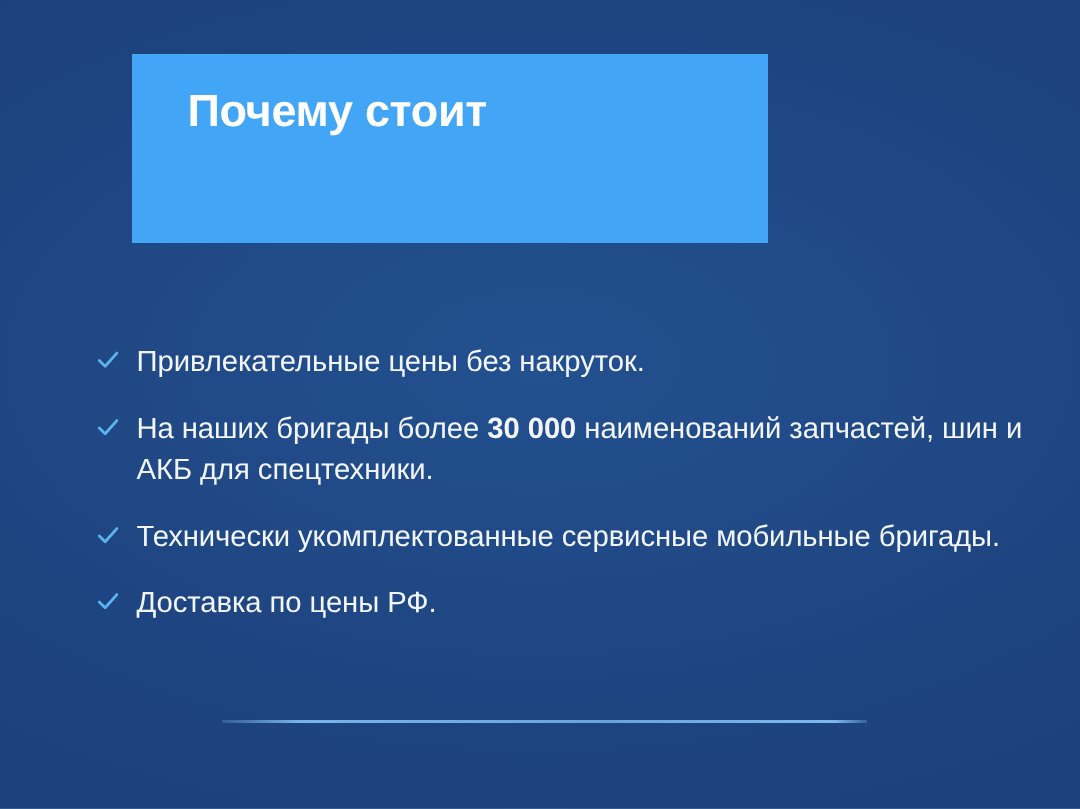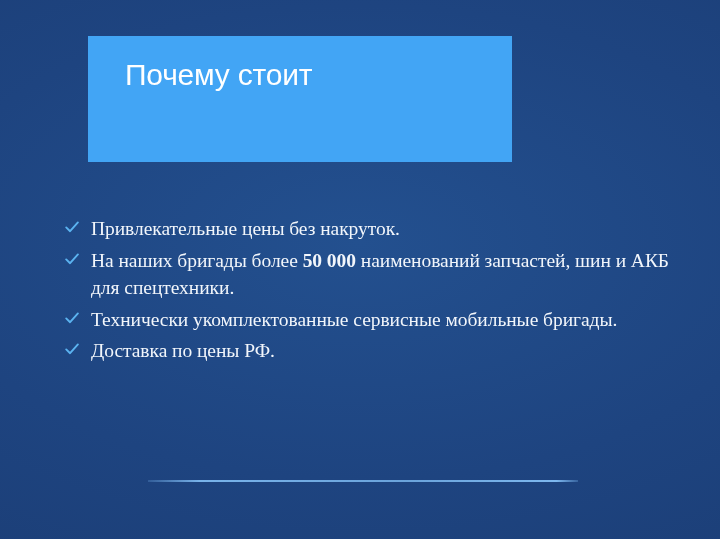--- a/index.html
+++ b/index.html
@@ -32,45 +32,44 @@
     width: 424px;
     height: 126px;
     background: #42a5f5;
     box-sizing: border-box;
     padding: 20px 0 0 37px;
   }
   .title-line {
     display: block;
     color: #ffffff;
     font-size: 30px;
-    font-weight: normal;
+    font-weight: bold;
     letter-spacing: -0.2px;
     line-height: 38px;
     white-space: nowrap;
   }
 
   
   .bullets {
     position: absolute;
     left: 62px;
     top: 211px;
     width: 620px;
     margin: 0;
     padding: 0;
     list-style: none;
   }
   .bullet {
     position: relative;
     padding-left: 29px;
-    margin: 4px 0 2px 0;
+    margin: 17px 0 2px 0;
     color: #f2f6fb;
     font-size: 19.5px;
     line-height: 27.5px;
     letter-spacing: -0.05px;
-    font-family: Liberation Serif, serif;
   }
   .check-icon {
     position: absolute;
     left: 2px;
     top: 4px;
     width: 16px;
     height: 16px;
     display: block;
   }
   .check-icon svg {
@@ -143,21 +142,21 @@
       <span class="bullet-text"><span>Привлекательные цены без накруток.</span><b></b><span></span></span>
     </li>
 
 
     <li class="bullet">
       <span class="check-icon">
         <svg viewBox="0 0 16 16" aria-hidden="true">
           <path d="M2.2 8.4 L6.1 12.2 L13.9 3.4" fill="none" stroke="#5bb3f0" stroke-width="1.9" stroke-linecap="round" stroke-linejoin="round"></path>
         </svg>
       </span>
-      <span class="bullet-text"><span>На наших бригады более </span><b>50 000</b><span> наименований запчастей, шин и АКБ для спецтехники.</span></span>
+      <span class="bullet-text"><span>На наших бригады более </span><b>30 000</b><span> наименований запчастей, шин и АКБ для спецтехники.</span></span>
     </li>
 
     <li class="bullet">
       <span class="check-icon">
         <svg viewBox="0 0 16 16" aria-hidden="true">
           <path d="M2.2 8.4 L6.1 12.2 L13.9 3.4" fill="none" stroke="#5bb3f0" stroke-width="1.9" stroke-linecap="round" stroke-linejoin="round"></path>
         </svg>
       </span>
       <span class="bullet-text"><span>Технически укомплектованные сервисные мобильные бригады.</span><b></b><span></span></span>
     </li>

